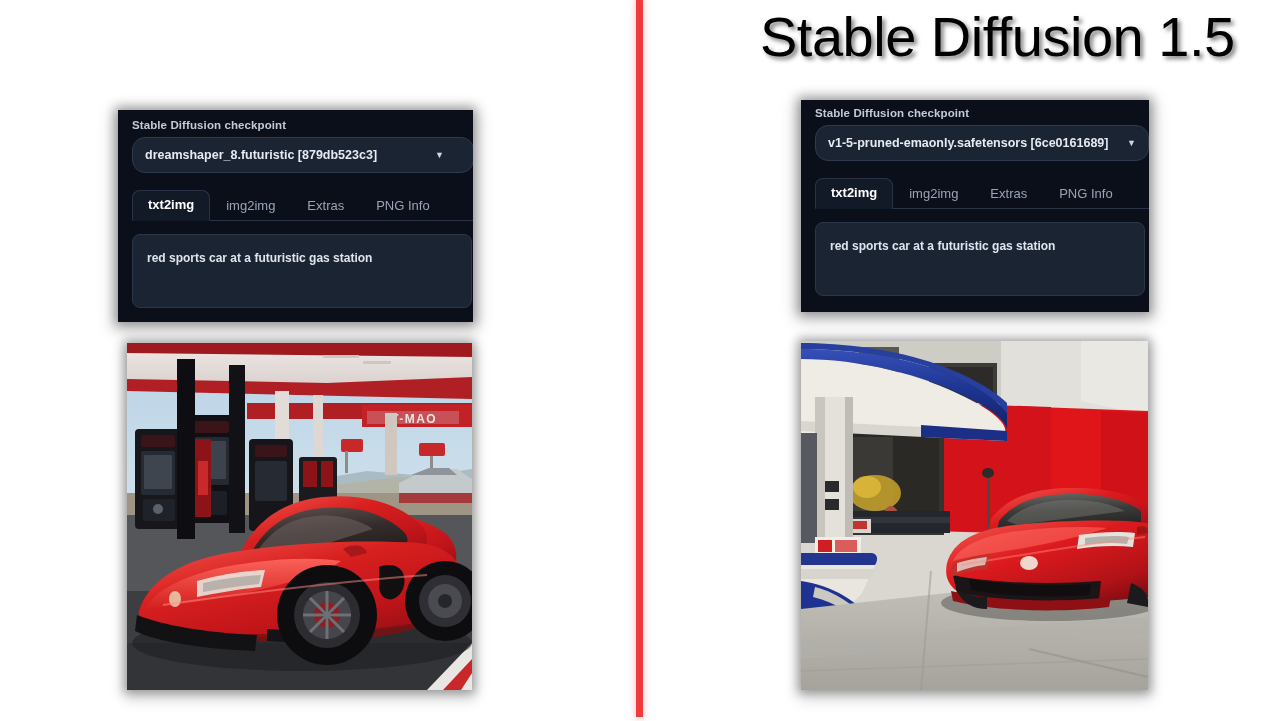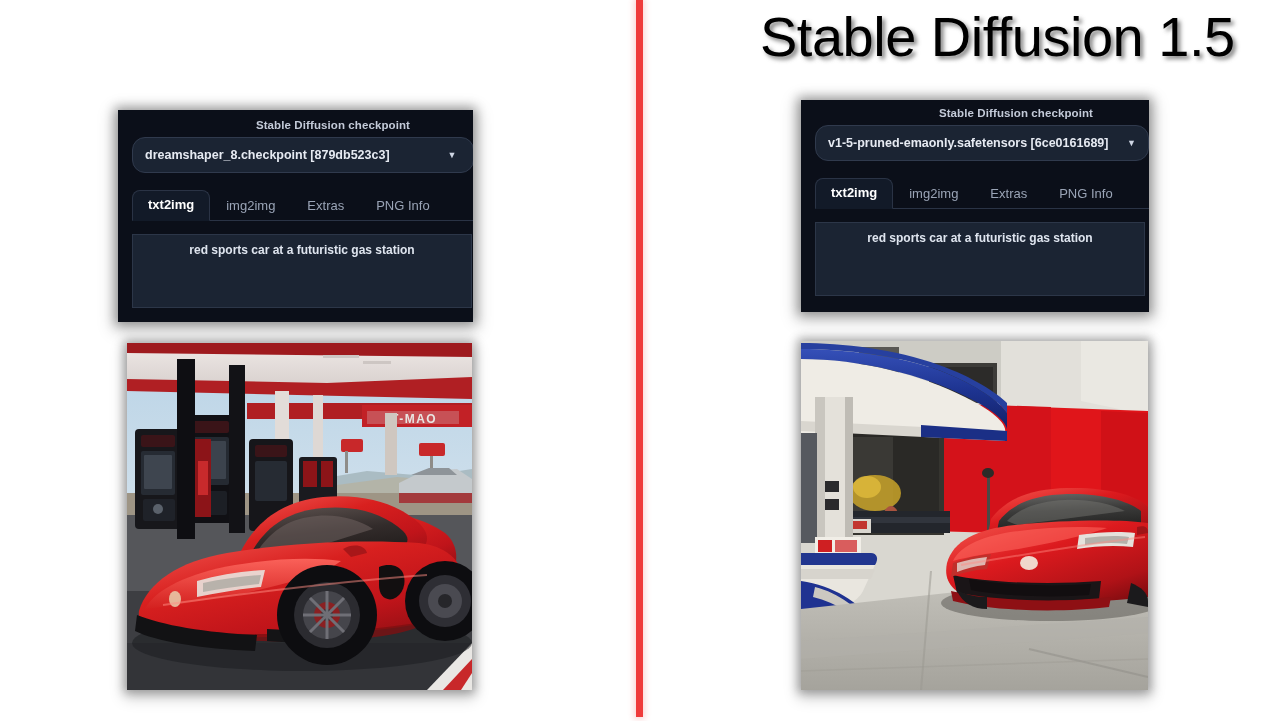--- a/index.html
+++ b/index.html
@@ -48,21 +48,21 @@
     position: absolute;
     background: #0b0f19;
     overflow: hidden;
     box-shadow:
       0 0 10px 3px rgba(0,0,0,0.30),
       0 4px 16px 4px rgba(0,0,0,0.22);
   }
   #ui-left  { left: 118px; top: 110px; width: 355px; height: 212px; }
   #ui-right { left: 801px; top: 100px; width: 348px; height: 212px; }
 
-  .ui-inner { position: relative; width: 430px; height: 100%; padding: 0 14px; text-align: center; }
+  .ui-inner { position: relative; width: 430px; height: 100%; padding: 0 14px; }
 
   .ck-label {
     color: #c3cad8;
     font-size: 11.5px;
     font-weight: 700;
     padding-top: 9px;
     padding-bottom: 6px;
     letter-spacing: 0.1px;
   }
   #ui-right .ck-label { padding-top: 7px; }
@@ -116,23 +116,23 @@
     border-bottom: 1px solid #121a28;
     border-radius: 8px 8px 0 0;
     margin-bottom: -1px;
     padding: 7px 15px 9px 15px;
   }
 
   .prompt-box {
     margin-top: 13px;
     height: 74px;
     border: 1px solid #2c3648;
-    border-radius: 0;
+    border-radius: 8px;
     background: #1b2433;
-    padding: 8px 14px;
+    padding: 16px 14px;
   }
   #ui-left  .prompt-box { width: 340px; }
   #ui-right .prompt-box { width: 330px; }
   .prompt-box .ptext {
     color: #dfe5ef;
     font-size: 12px;
     font-weight: 700;
     white-space: nowrap;
   }
 
@@ -158,21 +158,21 @@
   <div class="divider"></div>
 
 
   <div class="panel-title" id="title-right">Stable Diffusion 1.5</div>
 
   <div class="ui-card" id="ui-left">
     <div class="ui-inner">
       <div class="ck-label">Stable Diffusion checkpoint</div>
 
       <div class="ck-select">
-        <span class="val">dreamshaper_8.checkpoint [879db523c3]</span>
+        <span class="val">dreamshaper_8.futuristic [879db523c3]</span>
         <span class="caret">▼</span>
       </div>
 
       <div class="tabbar">
         <div class="tab active">txt2img</div>
         <div class="tab">img2img</div>
         <div class="tab">Extras</div>
         <div class="tab">PNG Info</div>
       </div>
 

